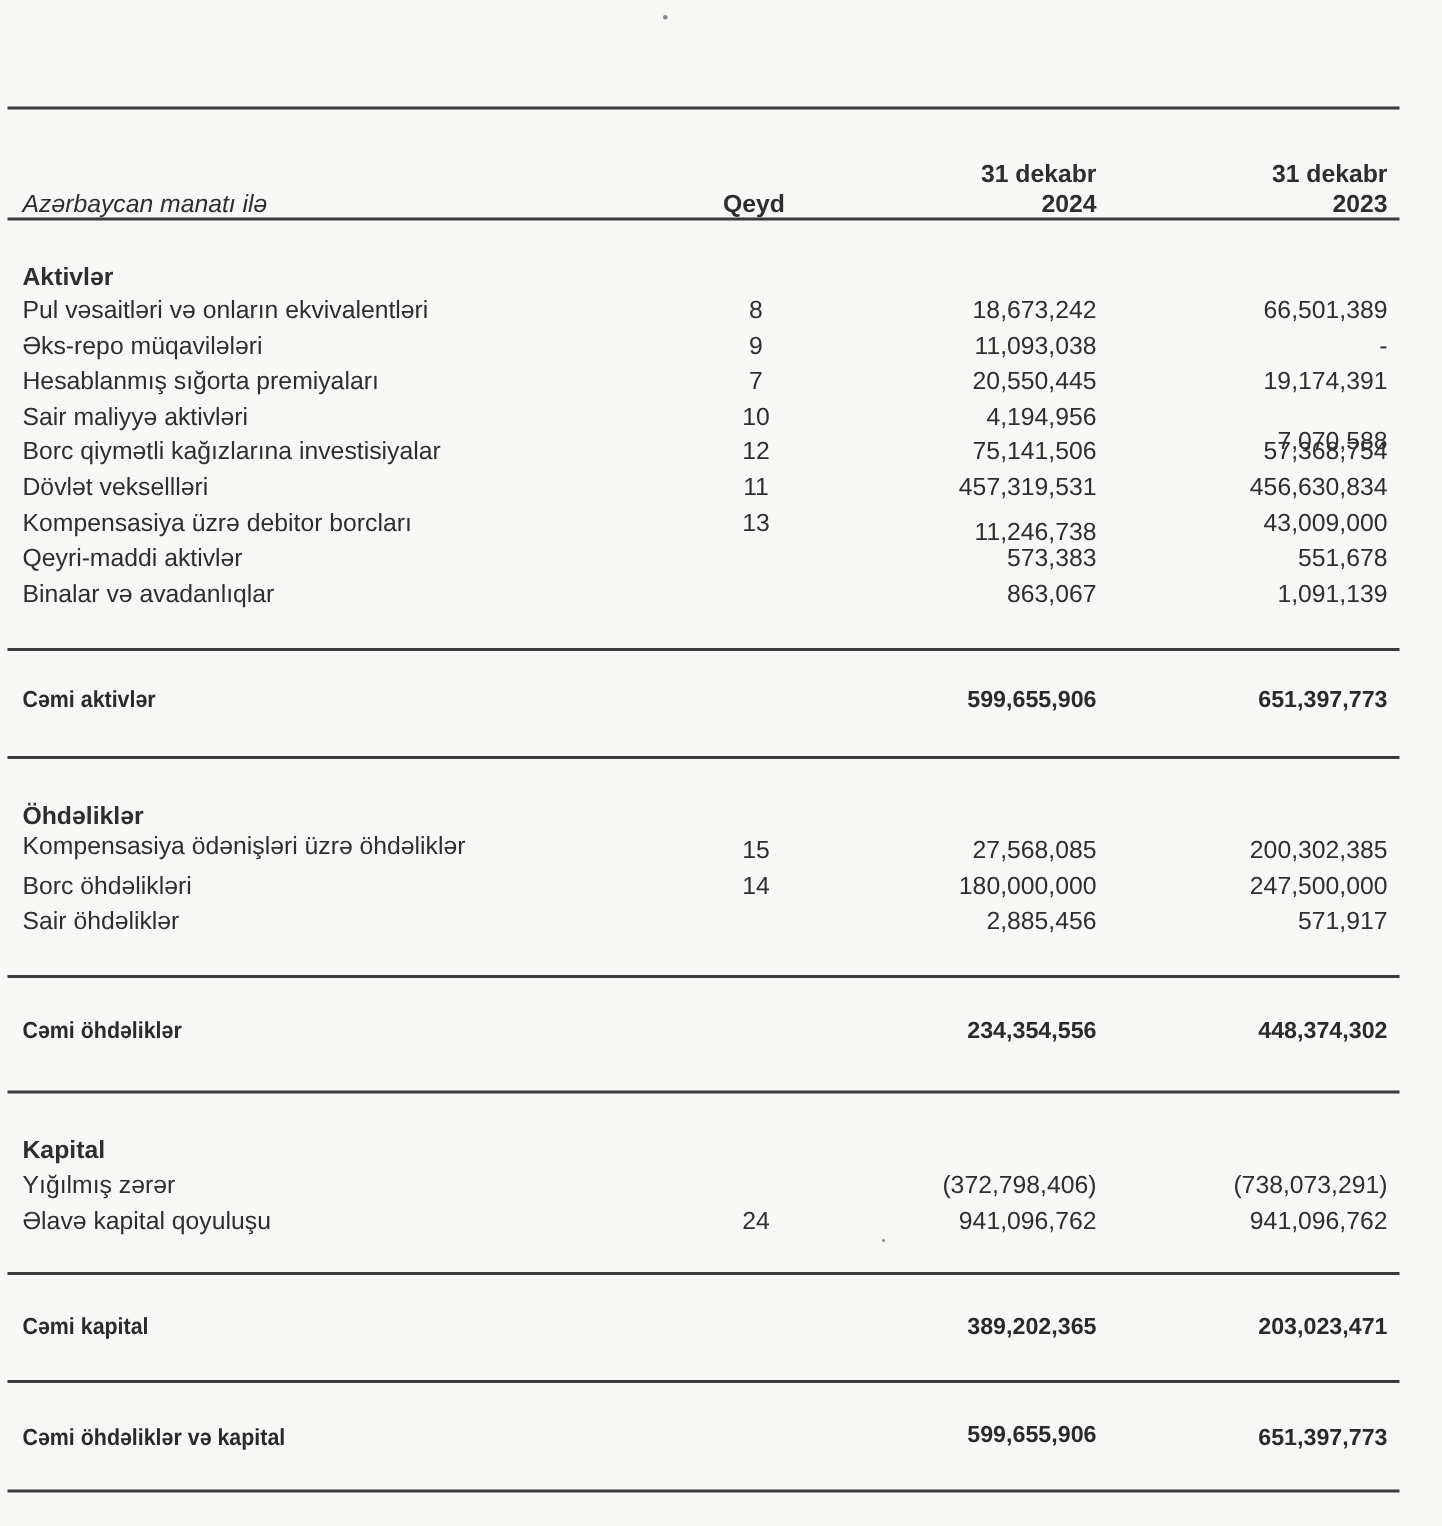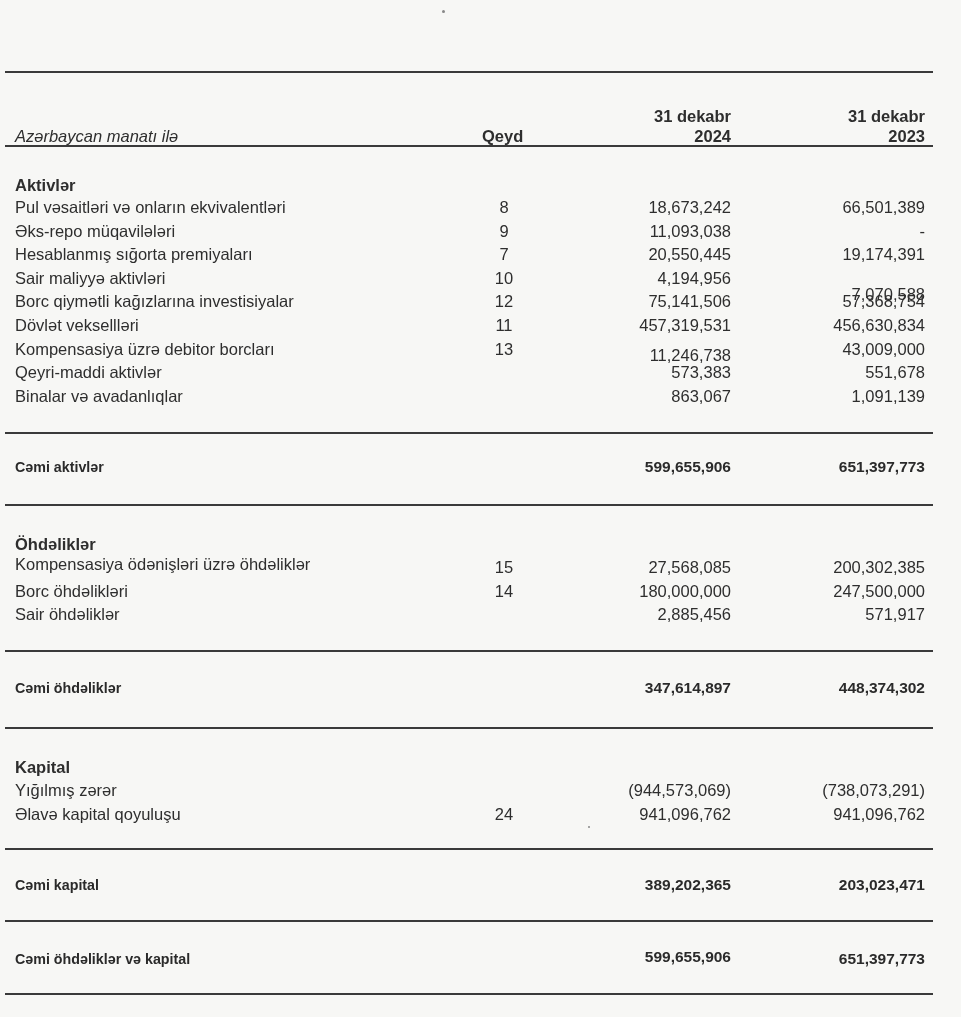--- a/index.html
+++ b/index.html
@@ -123,30 +123,30 @@
     </div>
     <div>
       <div class="abs txt col-label" style="top: 604px;">Sair öhdəliklər</div>
       <div class="abs txt note" style="top: 604px;"></div>
       <div class="abs txt v24" style="top: 604px;">2,885,456</div>
       <div class="abs txt v23" style="top: 604px;">571,917</div>
     </div>
   </div>
 <div class="rule" style="top:650px;"></div>
 <div class="abs total col-label" style="top:679px;">Cəmi öhdəliklər</div>
-<div class="abs total-num v24" style="top:679px;">347,614,897</div>
+<div class="abs total-num v24" style="top:679px;">234,354,556</div>
 <div class="abs total-num v23" style="top:679px;">448,374,302</div>
 <div class="rule" style="top:727px;"></div>
 
 <div class="abs txt bold col-label" style="top:757px;">Kapital</div>
 <div id="equity-rows">
     <div>
       <div class="abs txt col-label" style="top: 780px;">Yığılmış zərər</div>
       <div class="abs txt note" style="top: 780px;"></div>
-      <div class="abs txt v24" style="top: 780px;">(944,573,069)</div>
+      <div class="abs txt v24" style="top: 780px;">(372,798,406)</div>
       <div class="abs txt v23" style="top: 780px;">(738,073,291)</div>
     </div>
     <div>
       <div class="abs txt col-label" style="top: 803.5px;">Əlavə kapital qoyuluşu</div>
       <div class="abs txt note" style="top: 803.5px;">24</div>
       <div class="abs txt v24" style="top: 803.5px;">941,096,762</div>
       <div class="abs txt v23" style="top: 803.5px;">941,096,762</div>
     </div>
   </div>
 <div class="rule" style="top:848px;"></div>

